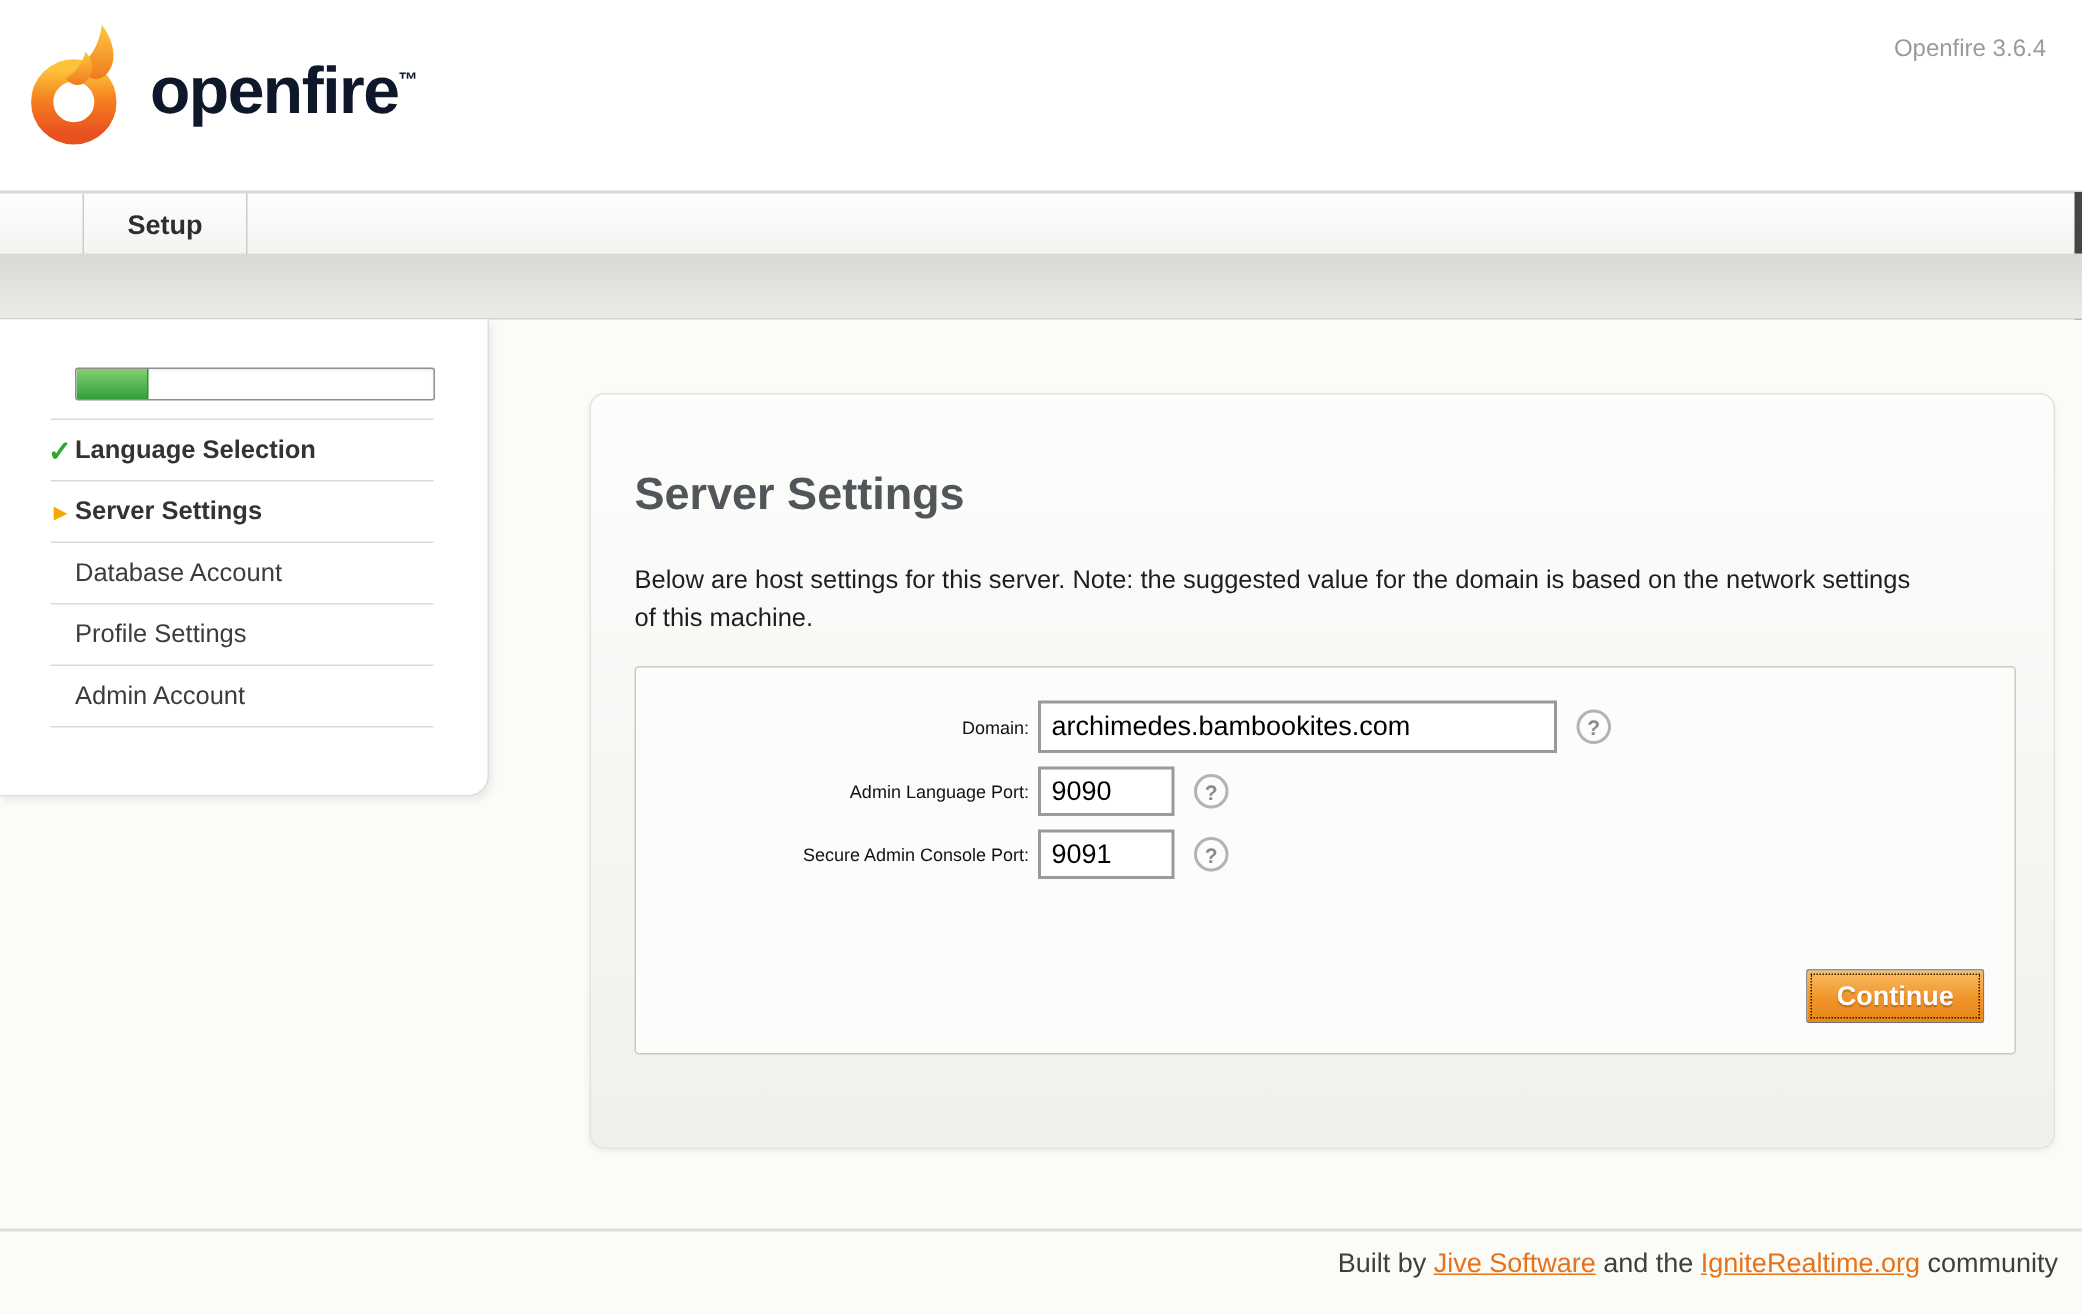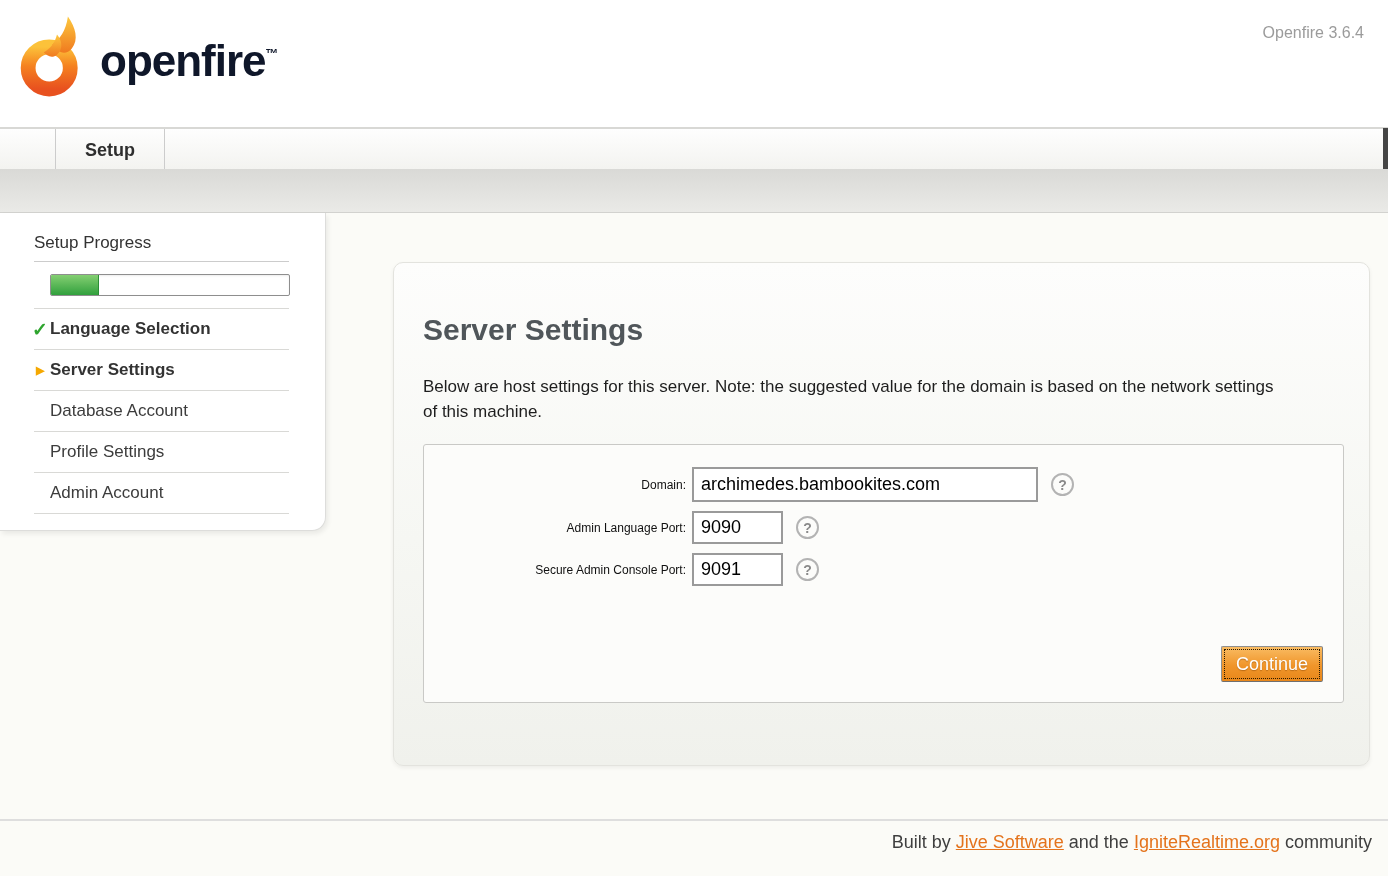--- a/index.html
+++ b/index.html
@@ -123,27 +123,27 @@
   .input-small { width:91px; height:33px; }
   .help-icon {
     margin-left:13px; width:23px; height:23px; flex:none;
     border:2px solid #b3b3b3; border-radius:50%;
     display:flex; align-items:center; justify-content:center;
     font-size:14px; font-weight:bold; color:#8a8a8a;
     cursor:pointer;
   }
   .continue-btn {
     position:absolute; right:20px; bottom:20px;
-    width:102px; height:36px;
+    width:119px; height:36px;
     background:linear-gradient(#f9bc63, #f0952a 55%, #e8871a);
     border:1px solid #8f8f8f;
     border-bottom-color:#6f6f6f; border-right-color:#7c7c7c;
     border-radius:2px;
     font-family:"Liberation Sans", sans-serif;
-    font-size:18px; font-weight:normal; color:#ffffff;
+    font-size:18px; font-weight:bold; color:#ffffff;
     text-shadow:0 1px 1px rgba(120,60,0,0.45);
     outline:1px dotted #2a1a00; outline-offset:-4px;
     cursor:pointer;
   }
 
   
   .footer-divider {
     position:absolute; left:0; top:819px; width:1388px; height:2px; background:#dedede;
   }
   .footer {
@@ -179,21 +179,20 @@
 </div>
 
 <div class="tabbar">
   <div class="tab-setup">Setup</div>
 </div>
 <div class="edge-artifact"></div>
 
 <div class="subbar"></div>
 
 <div class="sidebar">
-  <div class="sidebar-title">Setup Progress</div>
   <div class="progress-track">
     <div class="progress-fill" style="width: 20%;"></div>
   </div>
   <ul class="steps">
     <li class="step done">
       <span class="step-icon icon-check">✓</span>
       <span>Language Selection</span>
     </li>
     <li class="step current">
       <span class="step-icon icon-arrow">▶</span>

